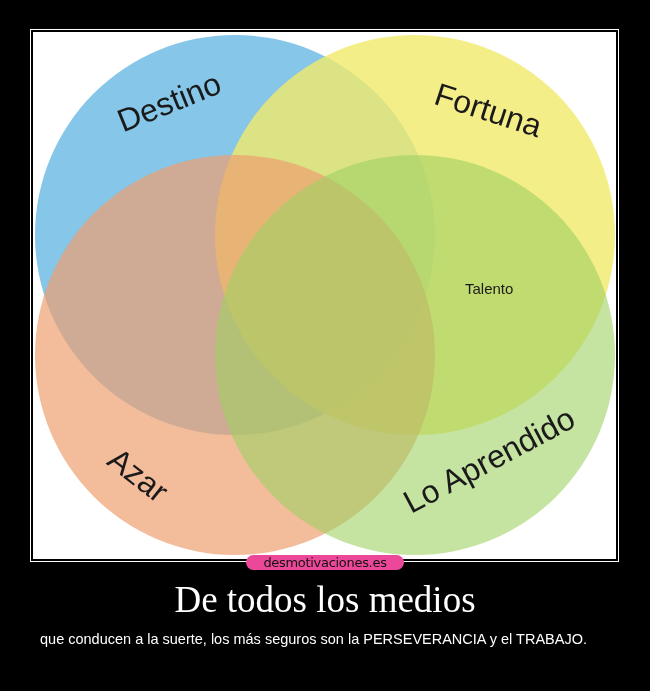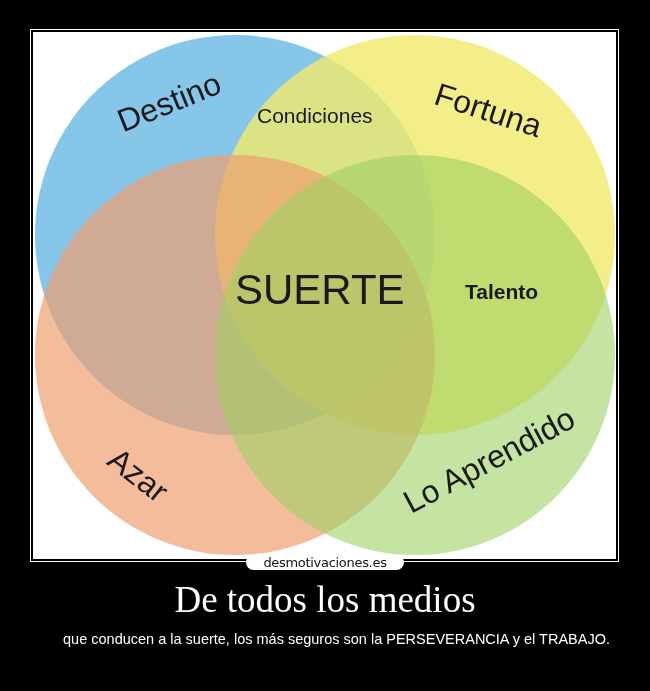--- a/index.html
+++ b/index.html
@@ -1,43 +1,41 @@
 <!DOCTYPE html>
 <html><head>
 <meta charset="utf-8">
 <style>
   html, body { margin: 0; padding: 0; background: #000; }
   body { width: 650px; height: 691px; position: relative; overflow: hidden; font-family: "Liberation Sans", sans-serif; }
   .frame { position: absolute; left: 30px; top: 29px; width: 589px; height: 533px; border: 1px solid #fff; box-sizing: border-box; }
   .inner { position: absolute; left: 33px; top: 32px; width: 583px; height: 527px; background: #fff; overflow: hidden; }
   .inner svg { position: absolute; left: 0; top: 0; }
   .lbl { position: absolute; color: #1a1a1a; white-space: nowrap; font-family: "Liberation Sans", sans-serif; }
-  .watermark { position: absolute; left: 246px; top: 555px; width: 158px; height: 15px; background: #ffffff; border-radius: 8px; color: #111; font-size: 13px; line-height: 15px; text-align: center; font-family: "DejaVu Sans", sans-serif; letter-spacing: -0.3px; }
+  .watermark { position: absolute; left: 246px; top: 555px; width: 158px; height: 15px; background: #ec4899; border-radius: 8px; color: #111; font-size: 13px; line-height: 15px; text-align: center; font-family: "DejaVu Sans", sans-serif; letter-spacing: -0.3px; }
   .title { position: absolute; left: 0; top: 578px; width: 650px; text-align: center; color: #fff; font-family: "Liberation Serif", serif; font-size: 37px; line-height: 44px; }
-  .subtitle { position: absolute; left: 40px; top: 629px; width: 570px; text-align: right; color: #fff; font-family: "Liberation Sans", sans-serif; font-size: 14.5px; line-height: 21px; }
+  .subtitle { position: absolute; left: 40px; top: 629px; width: 570px; text-align: left; color: #fff; font-family: "Liberation Sans", sans-serif; font-size: 14.5px; line-height: 21px; }
 </style>
 </head>
 <body>
 
 <div class="frame"></div>
 
 <div class="inner">
   <svg width="583" height="527" viewBox="0 0 583 527">
     <circle cx="202" cy="203" r="200" fill="#7fc3e8" opacity="0.95"></circle>
     <circle cx="382" cy="203" r="200" fill="#f0ea6a" opacity="0.8"></circle>
     <circle cx="202" cy="323" r="200" fill="#eea070" opacity="0.7"></circle>
     <circle cx="382" cy="323" r="200" fill="#9fd062" opacity="0.6"></circle>
   </svg>
 
   <div class="lbl" style="left:82px; top:52px; font-size:32px; transform: rotate(-22deg);">Destino</div>
   <div class="lbl" style="left:400px; top:60px; font-size:32px; transform: rotate(18deg);">Fortuna</div>
   <div class="lbl" style="left:72px; top:425px; font-size:32px; transform: rotate(38deg);">Azar</div>
   <div class="lbl" style="left:362px; top:410px; font-size:32px; transform: rotate(-28deg);">Lo Aprendido</div>
 
-  <div class="lbl" style="left:224px; top:72px; font-size:21px;">Condiciones</div>
-  <div class="lbl" style="left:202px; top:234px; font-size:42px;">SUERTE</div>
-  <div class="lbl" style="left:432px; top:248px; font-size:21px;font-weight:bold;">Talento</div>
+  <div class="lbl" style="left:432px; top:248px; font-size:15px;">Talento</div>
 </div>
 
 <div class="watermark">desmotivaciones.es</div>
 
 <div class="title">De todos los medios</div>
 <div class="subtitle">que conducen a la suerte, los más seguros son la PERSEVERANCIA y el TRABAJO.</div>
 
 </body></html>

